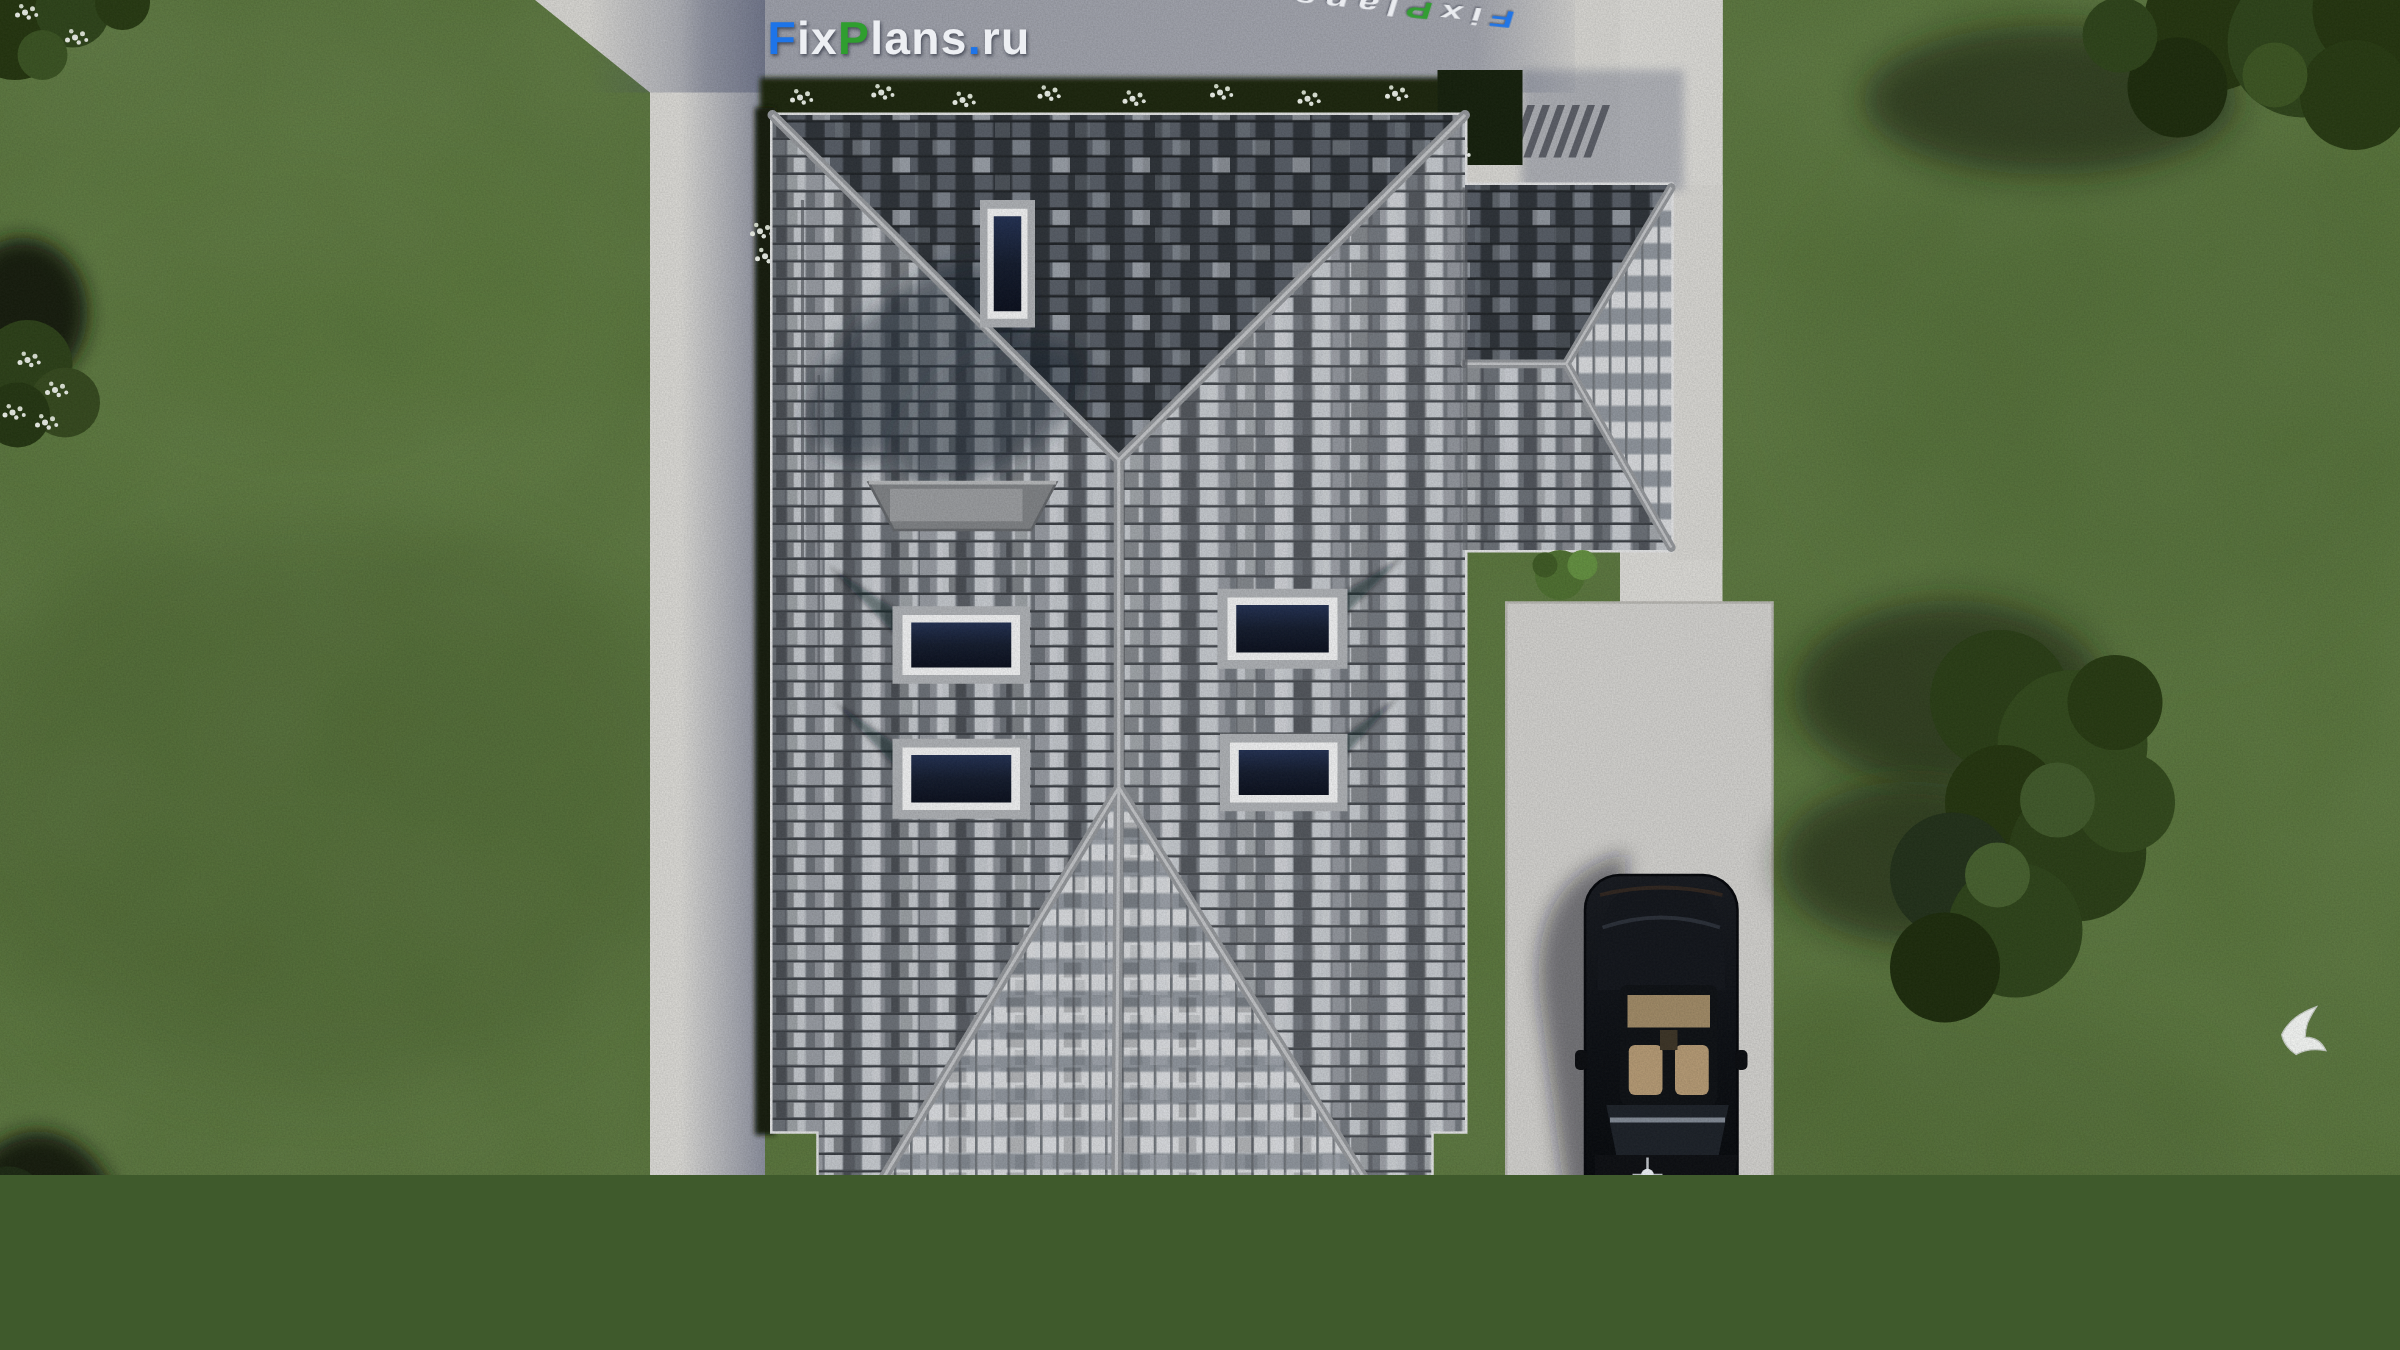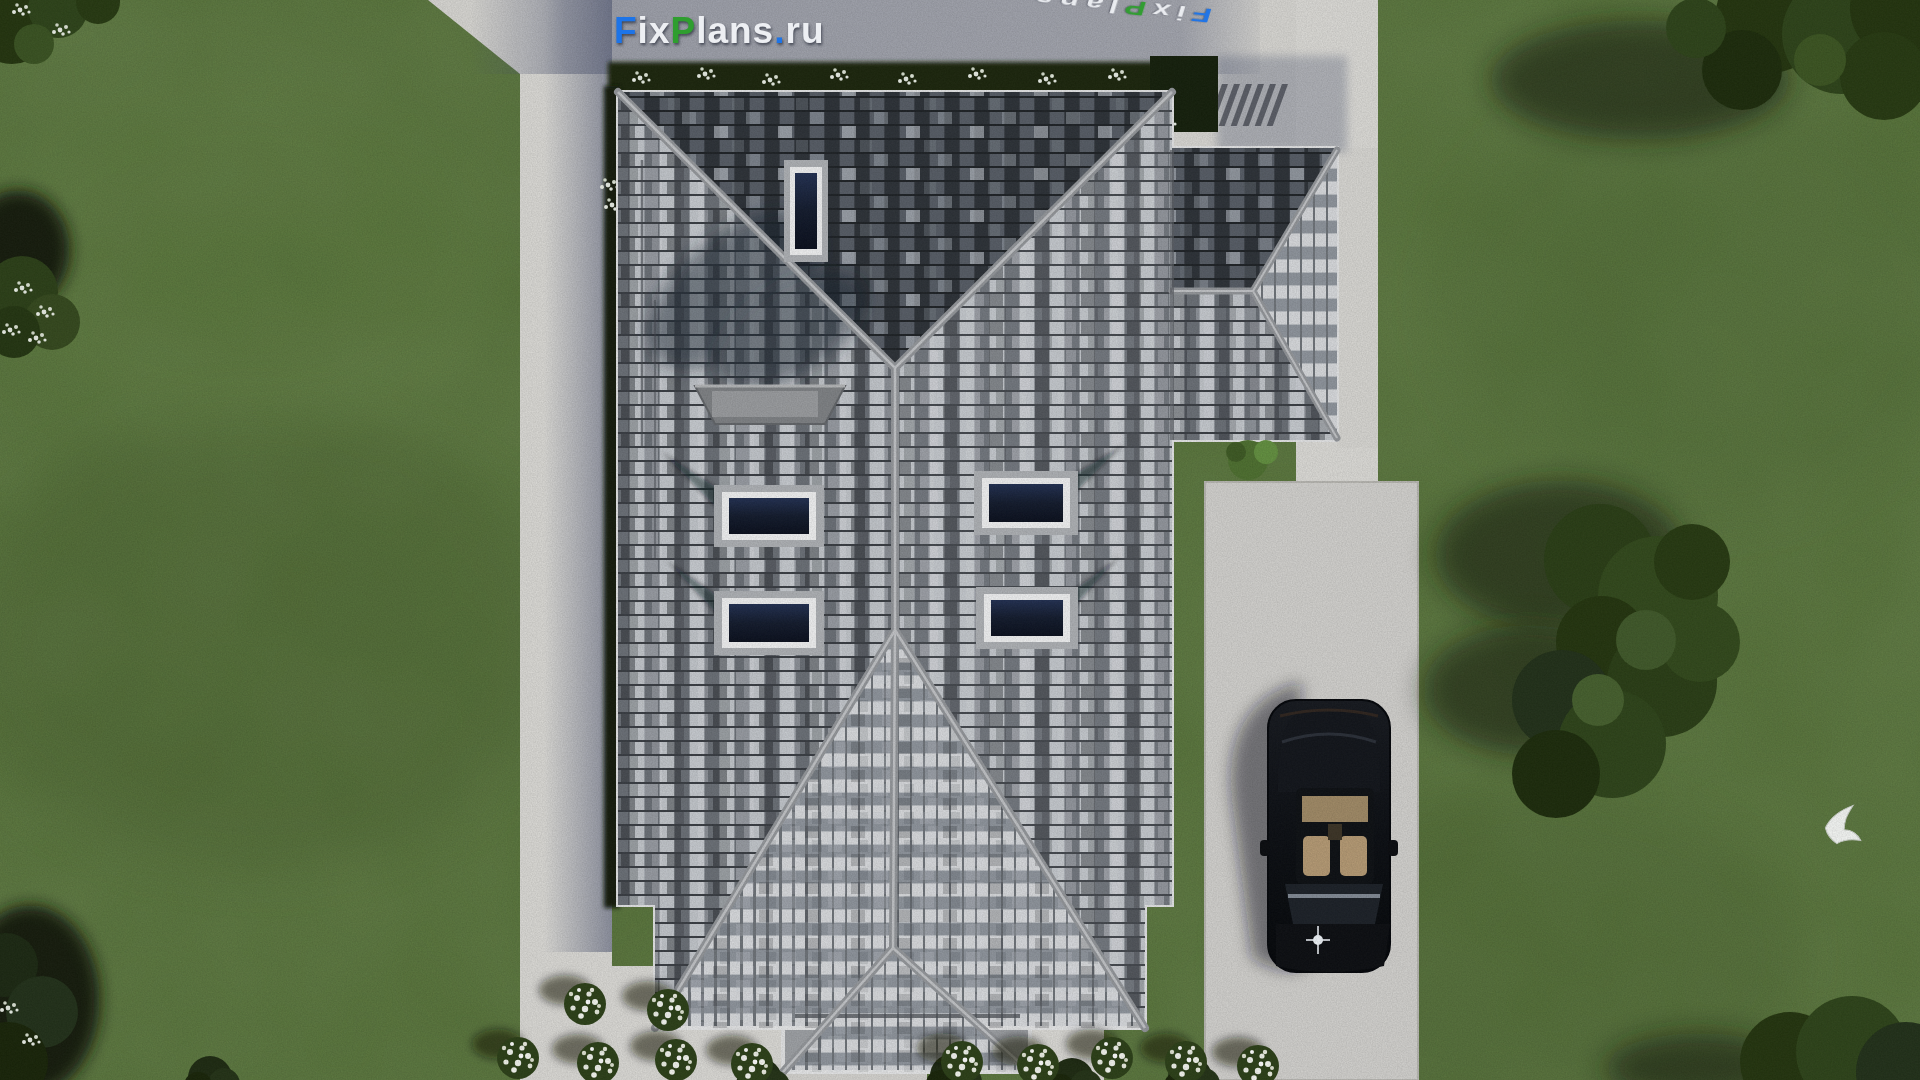--- a/index.html
+++ b/index.html
@@ -1,16 +1,16 @@
 <!DOCTYPE html>
 <html><head>
 <meta charset="utf-8">
 <style>
   html,body{margin:0;padding:0;background:#3f5a2c;overflow:hidden;}
-  .stage{position:relative;width:1920px;height:1080px;font-family:"Liberation Sans",sans-serif;overflow:hidden;}
+  .stage{position:relative;width:1920px;height:940px;font-family:"Liberation Sans",sans-serif;overflow:hidden;}
   .stage svg{position:absolute;left:0;top:0;}
   .brand{
     position:absolute;left:614px;top:10px;
     font-size:37px;font-weight:bold;letter-spacing:1px;
     text-shadow:1px 2px 3px rgba(15,20,35,.6);
     white-space:nowrap;user-select:none;
   }
   .brand-ground{
     position:absolute;left:952px;top:-16px;width:260px;
     font-size:31px;font-weight:bold;letter-spacing:7px;

